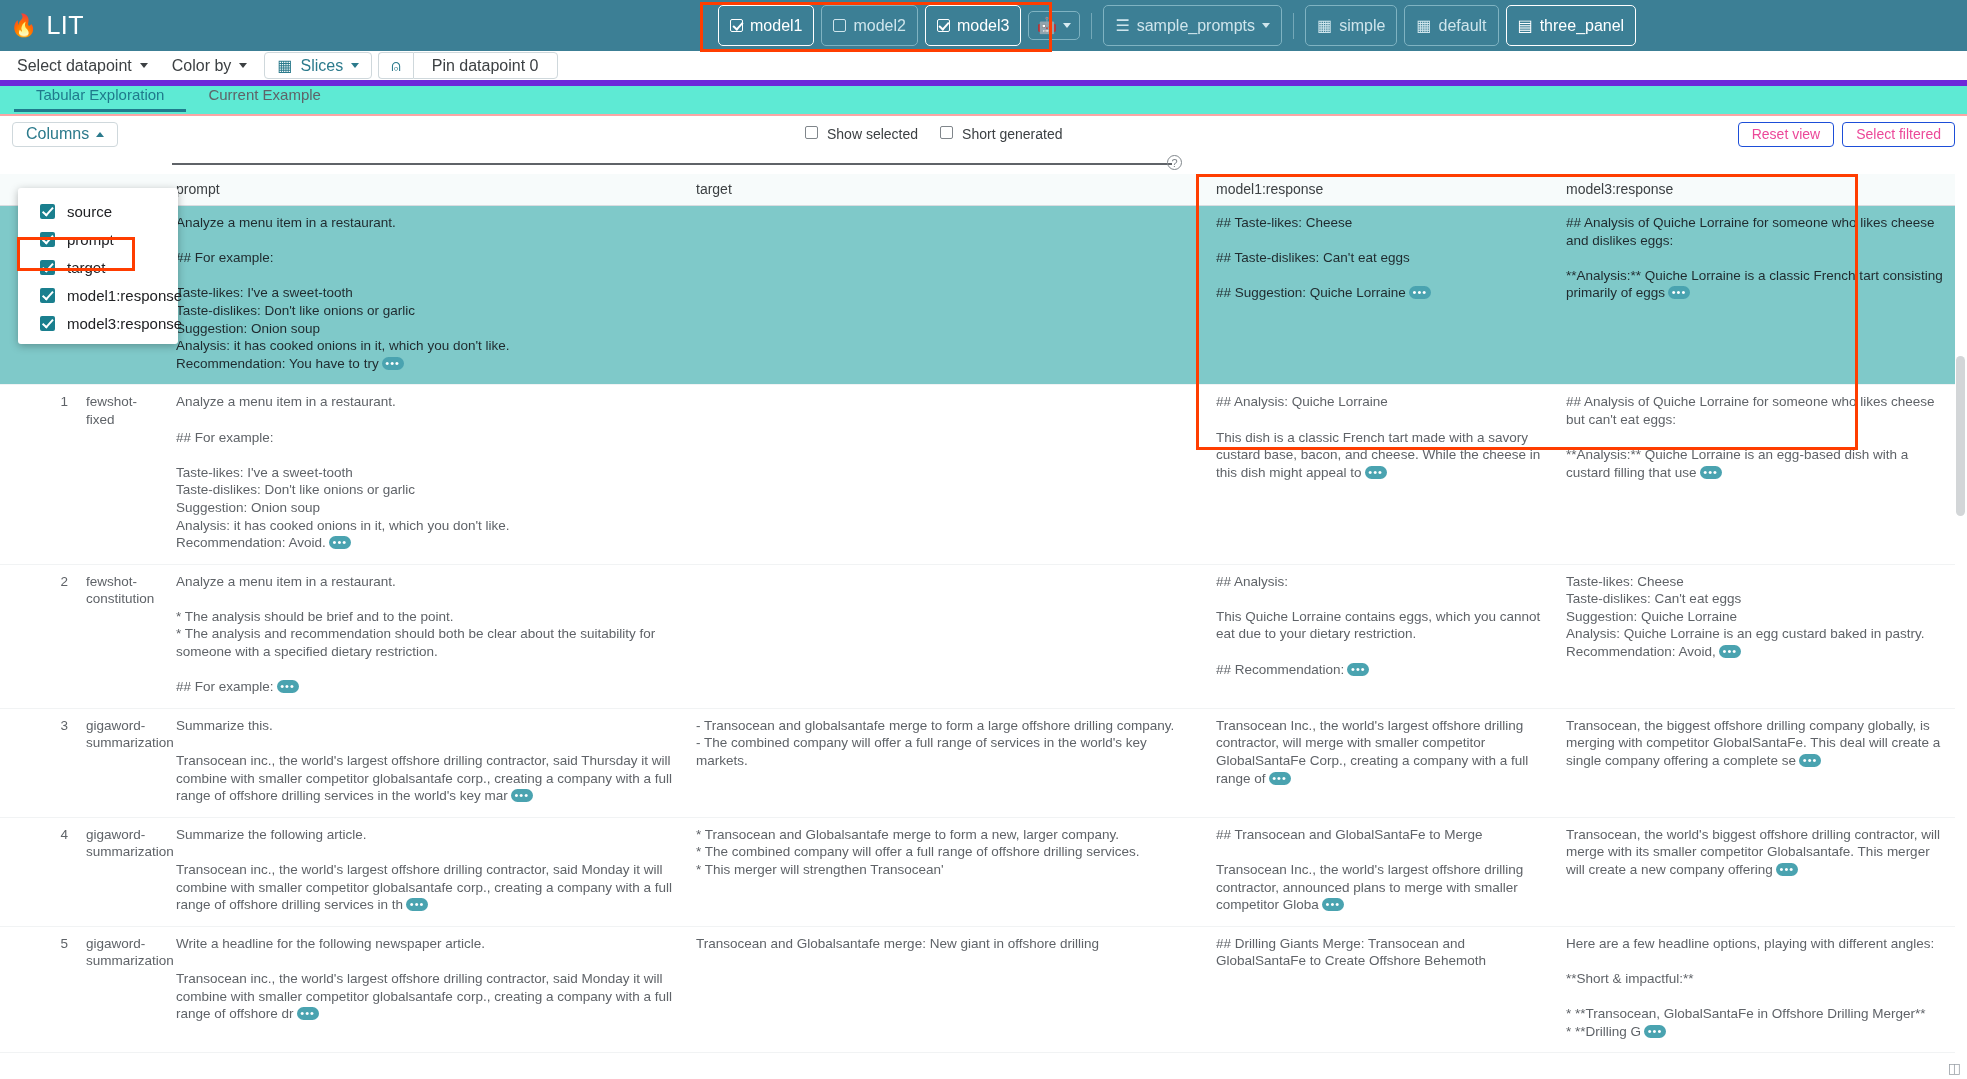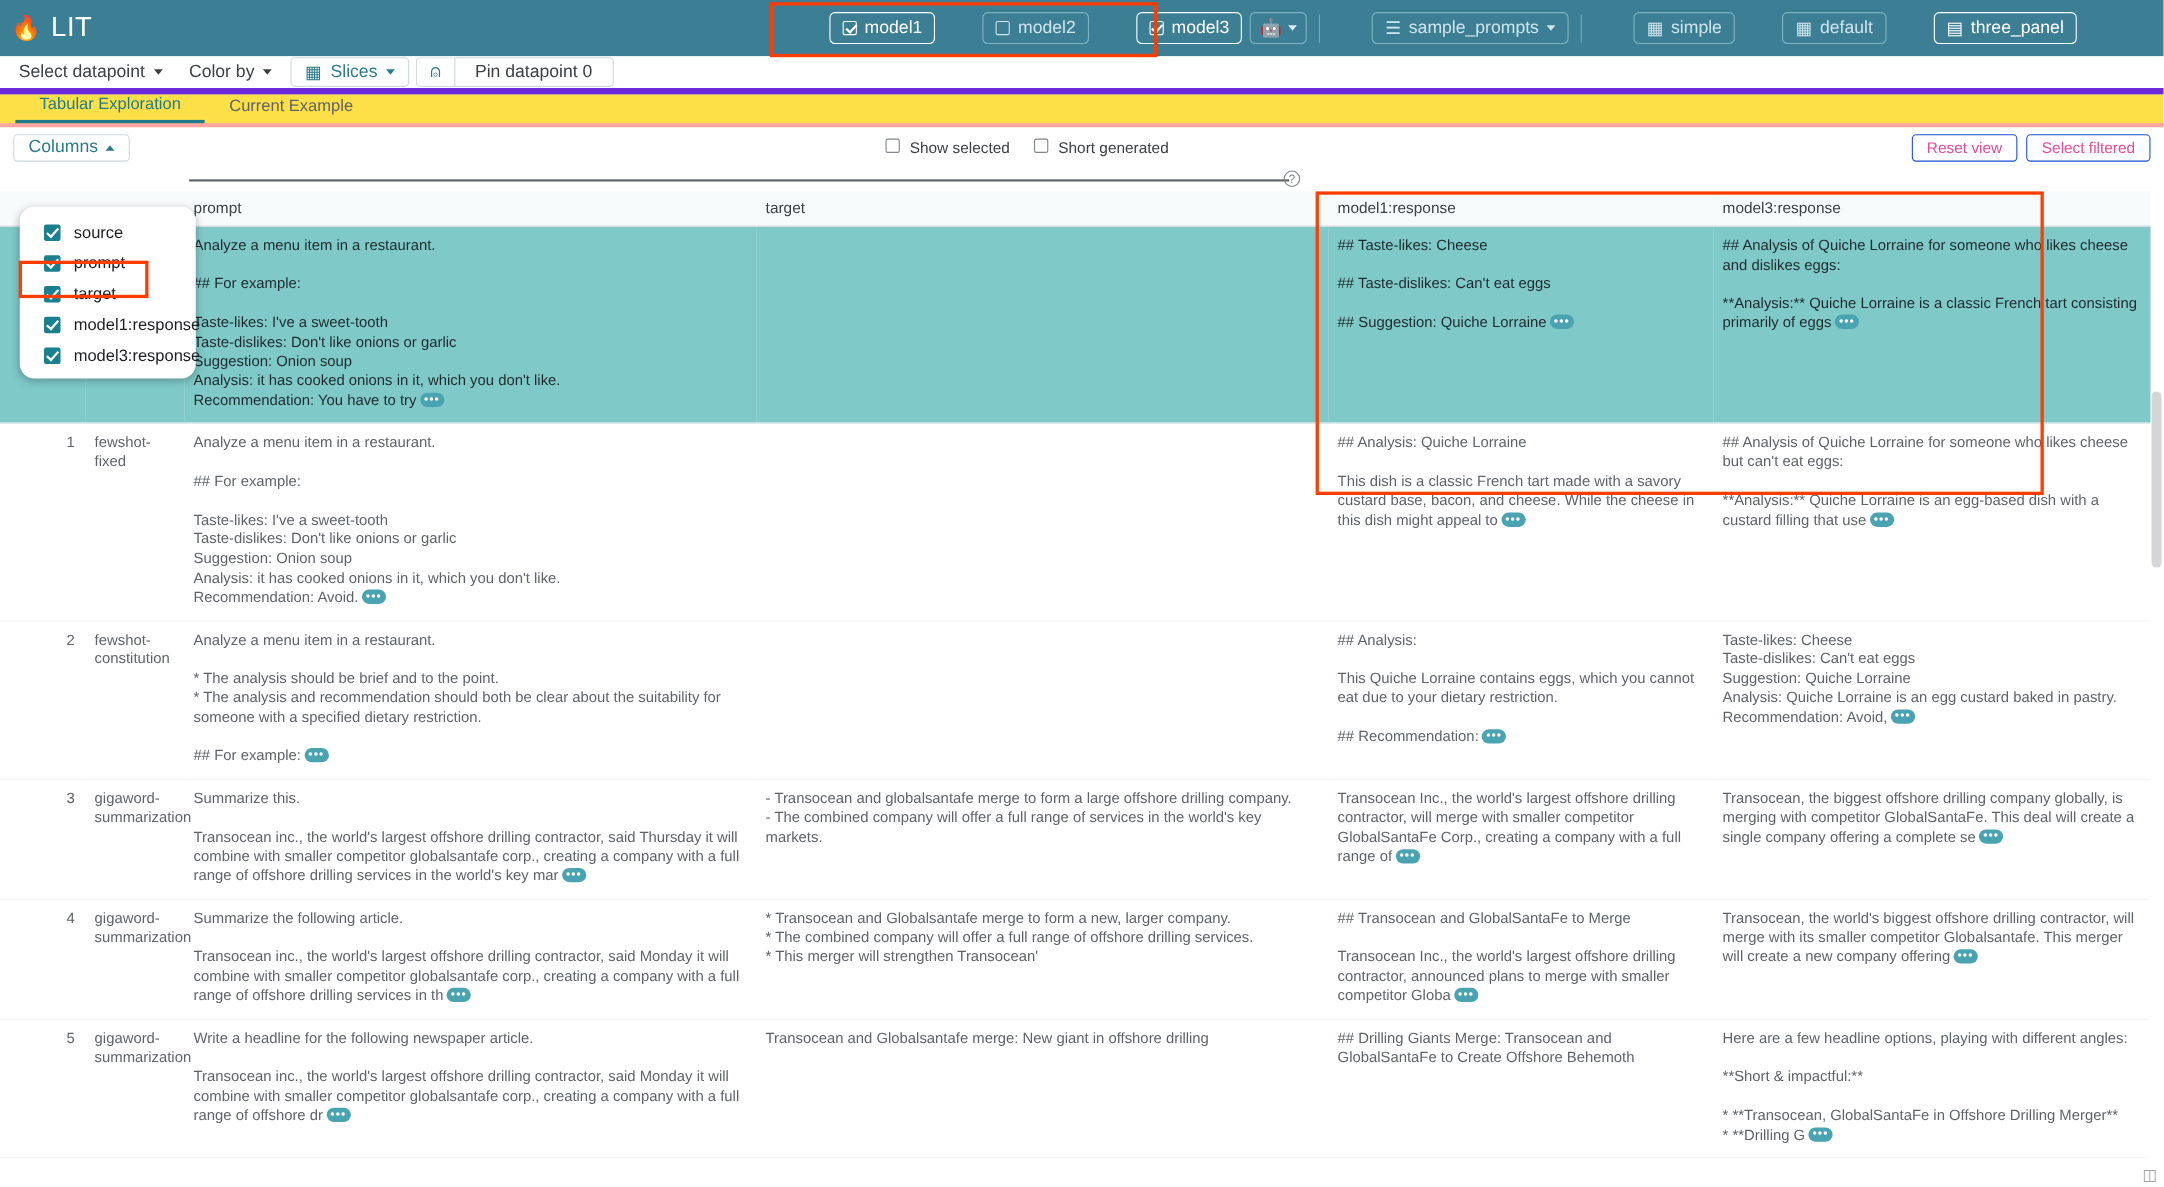--- a/index.html
+++ b/index.html
@@ -24,25 +24,24 @@
   .brand-name {
     color: #ffffff; font-size: 25px; letter-spacing: 0.5px;
   }
   .topbar-right {
     position: absolute; left: 718px; top: 0; height: 51px;
     display: flex; align-items: center; gap: 0px;
   }
   .chip-group { display: flex; align-items: center; gap: 7px; }
   .chip {
     display: inline-flex; align-items: center; gap: 7px;
-    height: 29px; padding: 0 11px;
+    height: 41px; padding: 0 11px;
     border: 1px solid #7fb3c2; border-radius: 5px;
     color: #cfe5ec; font-size: 16px; white-space: nowrap;
     background: transparent;
-    margin-left: 36px;
   }
   .chip.sel { color: #ffffff; border-color: #ffffff; }
   .cbx {
     width: 13px; height: 13px; border: 1.6px solid #cfe5ec;
     border-radius: 2px; display: inline-block; position: relative;
     flex: 0 0 auto;
   }
   .chip.sel .cbx { border-color: #ffffff; }
   .cbx.on::after {
     content: ""; position: absolute; left: 3.5px; top: 0.3px;
@@ -91,23 +90,23 @@
   .tb-split .seg {
     border: 1px solid #cfd8dc; height: 27px;
     display: inline-flex; align-items: center; padding: 0 12px;
     color: #2b7a8c; gap: 8px;
   }
   .tb-split .seg:first-child { border-radius: 4px 0 0 4px; border-right: none; }
   .tb-split .seg:last-child { border-radius: 0 4px 4px 0; color: #3c4043; padding: 0 18px; }
 
   
   .tabs {
-    height: 30px; display: flex; align-items: center;
-    border-bottom: 4px solid #fca5a5; padding-left: 14px;
-    background: #fde047;
+    height: 30px; display: flex; align-items: flex-start;
+    border-bottom: 2px solid #fca5a5; padding-left: 14px;
+    background: #5eead4;
   }
   .tab {
     font-size: 15px; color: #5f6368; padding: 0 22px 6px 22px;
   }
   .tab.active { color: #1f7a8c; border-bottom: 3px solid #1f7a8c; font-weight: 400; }
 
   
   .module { position: relative; background: #fff; }
   .module-head {
     height: 28px; display: flex; align-items: center;
@@ -158,21 +157,21 @@
   .help-ico {
     position: absolute; left: 1167px; top: 3px;
     width: 15px; height: 15px; border: 1.4px solid #80868b;
     border-radius: 50%; color: #80868b; font-size: 11px;
     display: flex; align-items: center; justify-content: center;
   }
 
   
   .col-dd {
     position: absolute; left: 18px; top: 188px; width: 160px;
-    background: #fff; border-radius: 13px;
+    background: #fff; border-radius: 3px;
     box-shadow: 0 2px 8px rgba(0,0,0,.28);
     padding: 9px 0 7px 0; z-index: 30;
   }
   .col-item {
     display: flex; align-items: center; gap: 12px;
     height: 28px; padding: 0 0 0 22px; font-size: 15px; color: #202124;
   }
   .cbx-t {
     width: 15px; height: 15px; background: #1a7f8e;
     border-radius: 2px; position: relative; flex: 0 0 auto;

